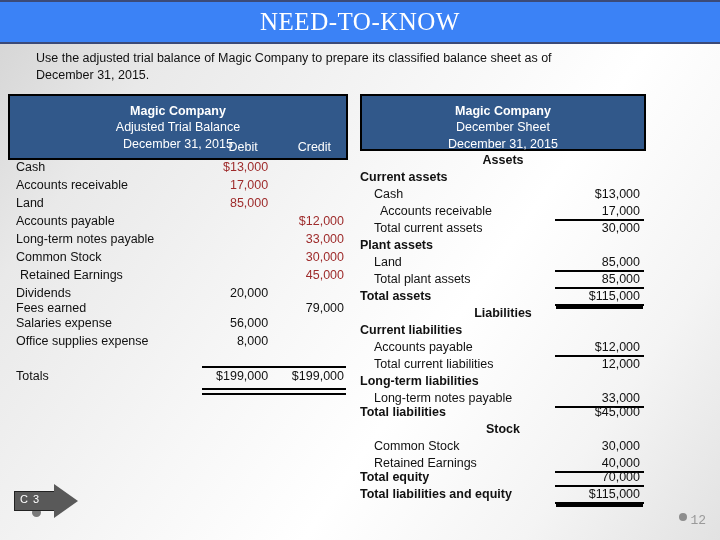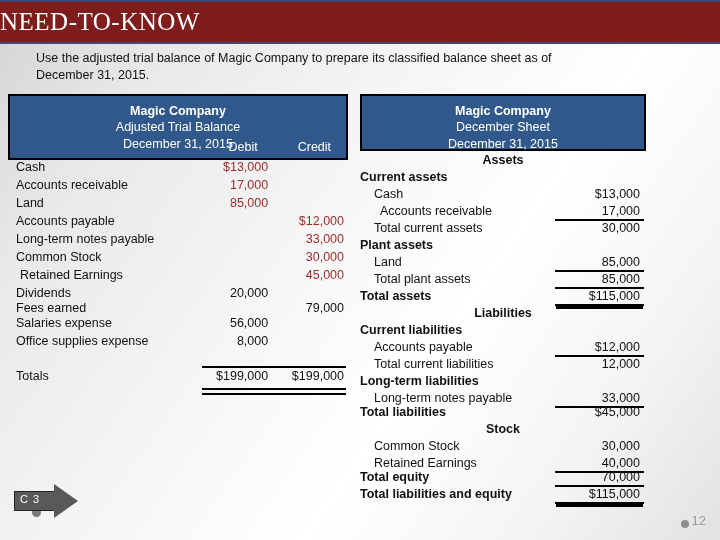--- a/index.html
+++ b/index.html
@@ -15,28 +15,28 @@
     background: linear-gradient(125deg, #d3d3d3 0%, #e9e9e9 18%, #f7f7f7 45%, #ffffff 62%, #f4f4f4 82%, #e2e2e2 100%);
   }
 
   
   #title-banner {
     position: absolute;
     left: 0px;
     top: 0px;
     width: 720px;
     height: 44px;
-    background: #7f1d1d;
+    background: #3b82f6;
     border: 2px solid #3b4a78;
     border-left: none;
     border-right: none;
     box-sizing: border-box;
     display: flex;
     align-items: center;
-    justify-content: flex-start;
+    justify-content: center;
   }
   #title-banner .title-text {
     font-family: "Liberation Serif", serif;
     font-size: 25px;
     color: #ffffff;
     letter-spacing: 0.5px;
     white-space: nowrap;
   }
 
   
@@ -236,24 +236,25 @@
     border-radius: 50%;
     background: #7a7a7a;
   }
 
   
   #slide-number {
     position: absolute;
     right: 14px;
     bottom: 12px;
     display: flex;
-    align-items: flex-end;
+    align-items: flex-start;
     gap: 3px;
     color: #9a9a9a;
     font-size: 13px;
+    font-family: Liberation Mono, monospace;
   }
   #slide-number .dot {
     width: 8px; height: 8px;
     border-radius: 50%;
     background: #8d8d8d;
     display: inline-block;
   }
 </style>
 </head>
 <body>

